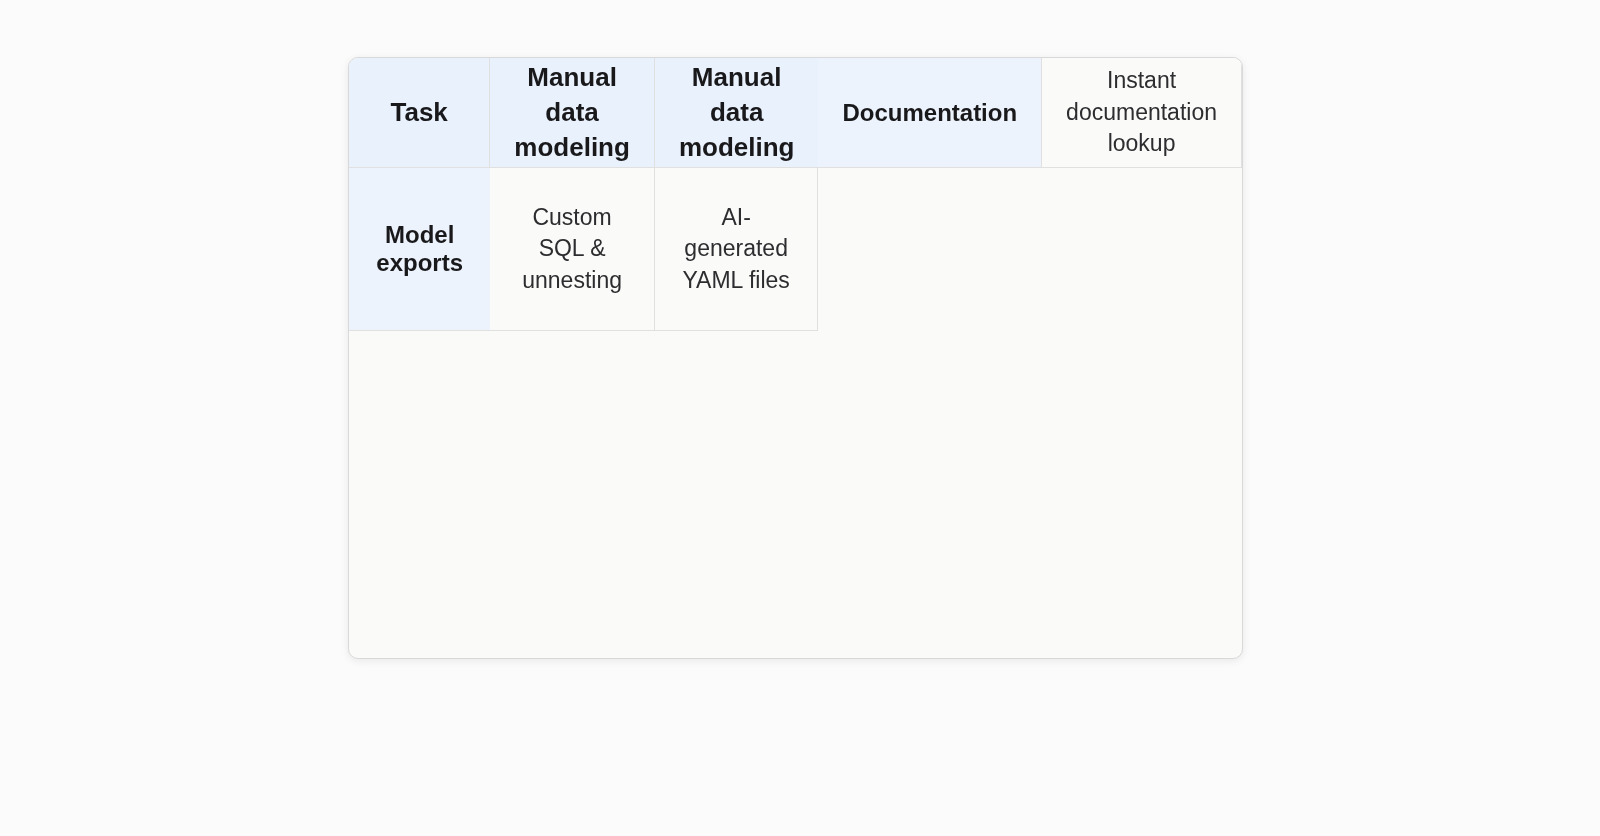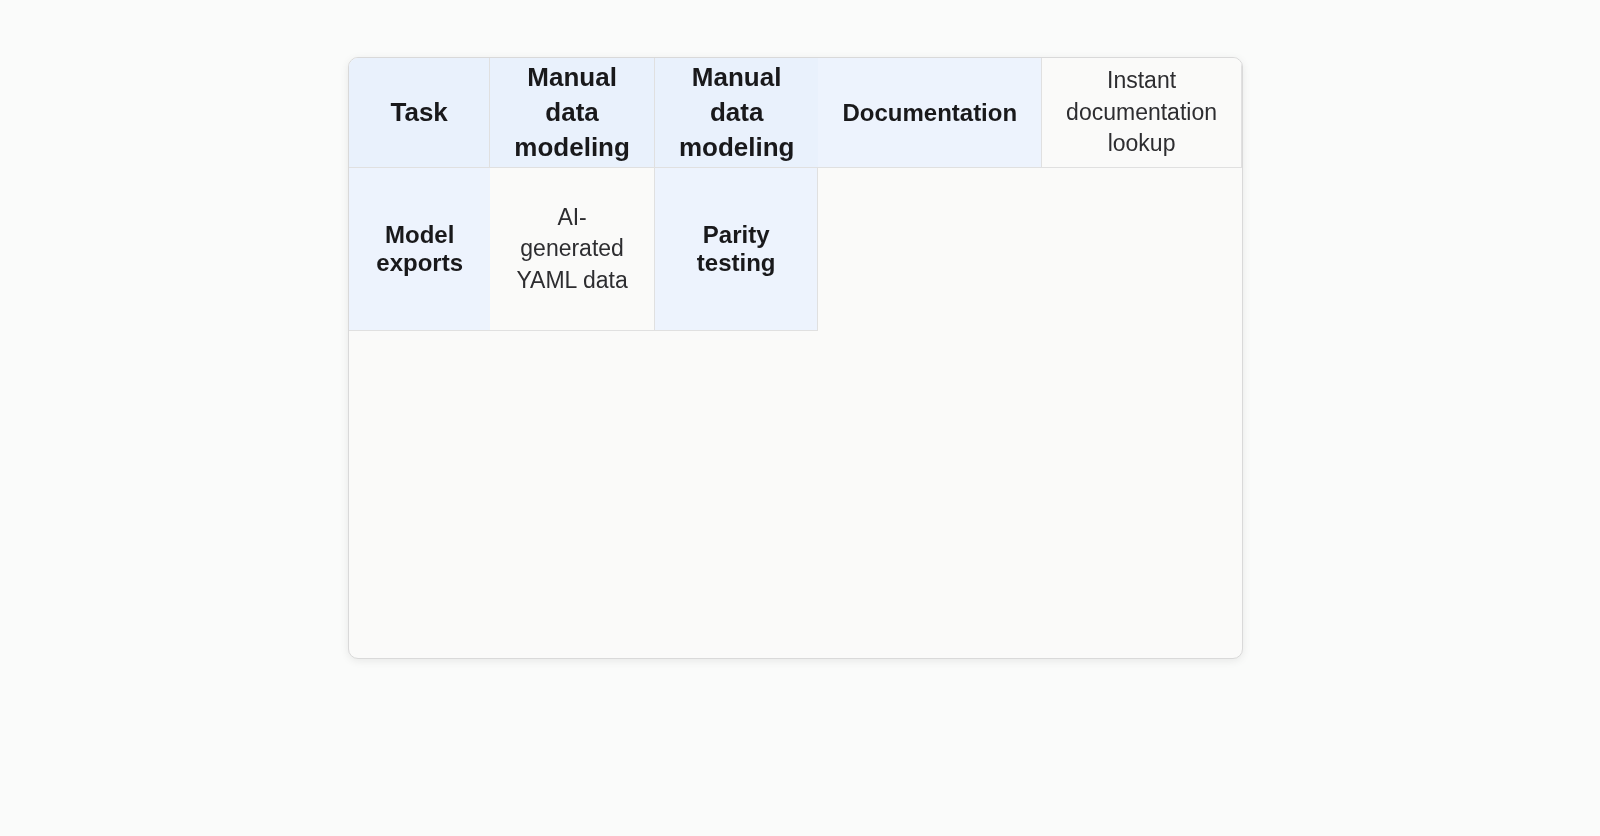--- a/index.html
+++ b/index.html
@@ -88,18 +88,19 @@
     <span class="underlined">Manual</span>
     <span>data modeling</span>
   </div>
 
   <div class="cell label-cell">Documentation</div>
   <div class="cell body-cell">Instant
 documentation
 lookup</div>
 
   <div class="cell label-cell">Model exports</div>
+  <div class="cell body-cell">Custom SQL &amp;
+unnesting</div>
   <div class="cell body-cell">AI-generated
-YAML data</div>
+YAML files</div>
 
-  <div class="cell label-cell">Parity testing</div>
 
 </div>
 
 </body></html>

